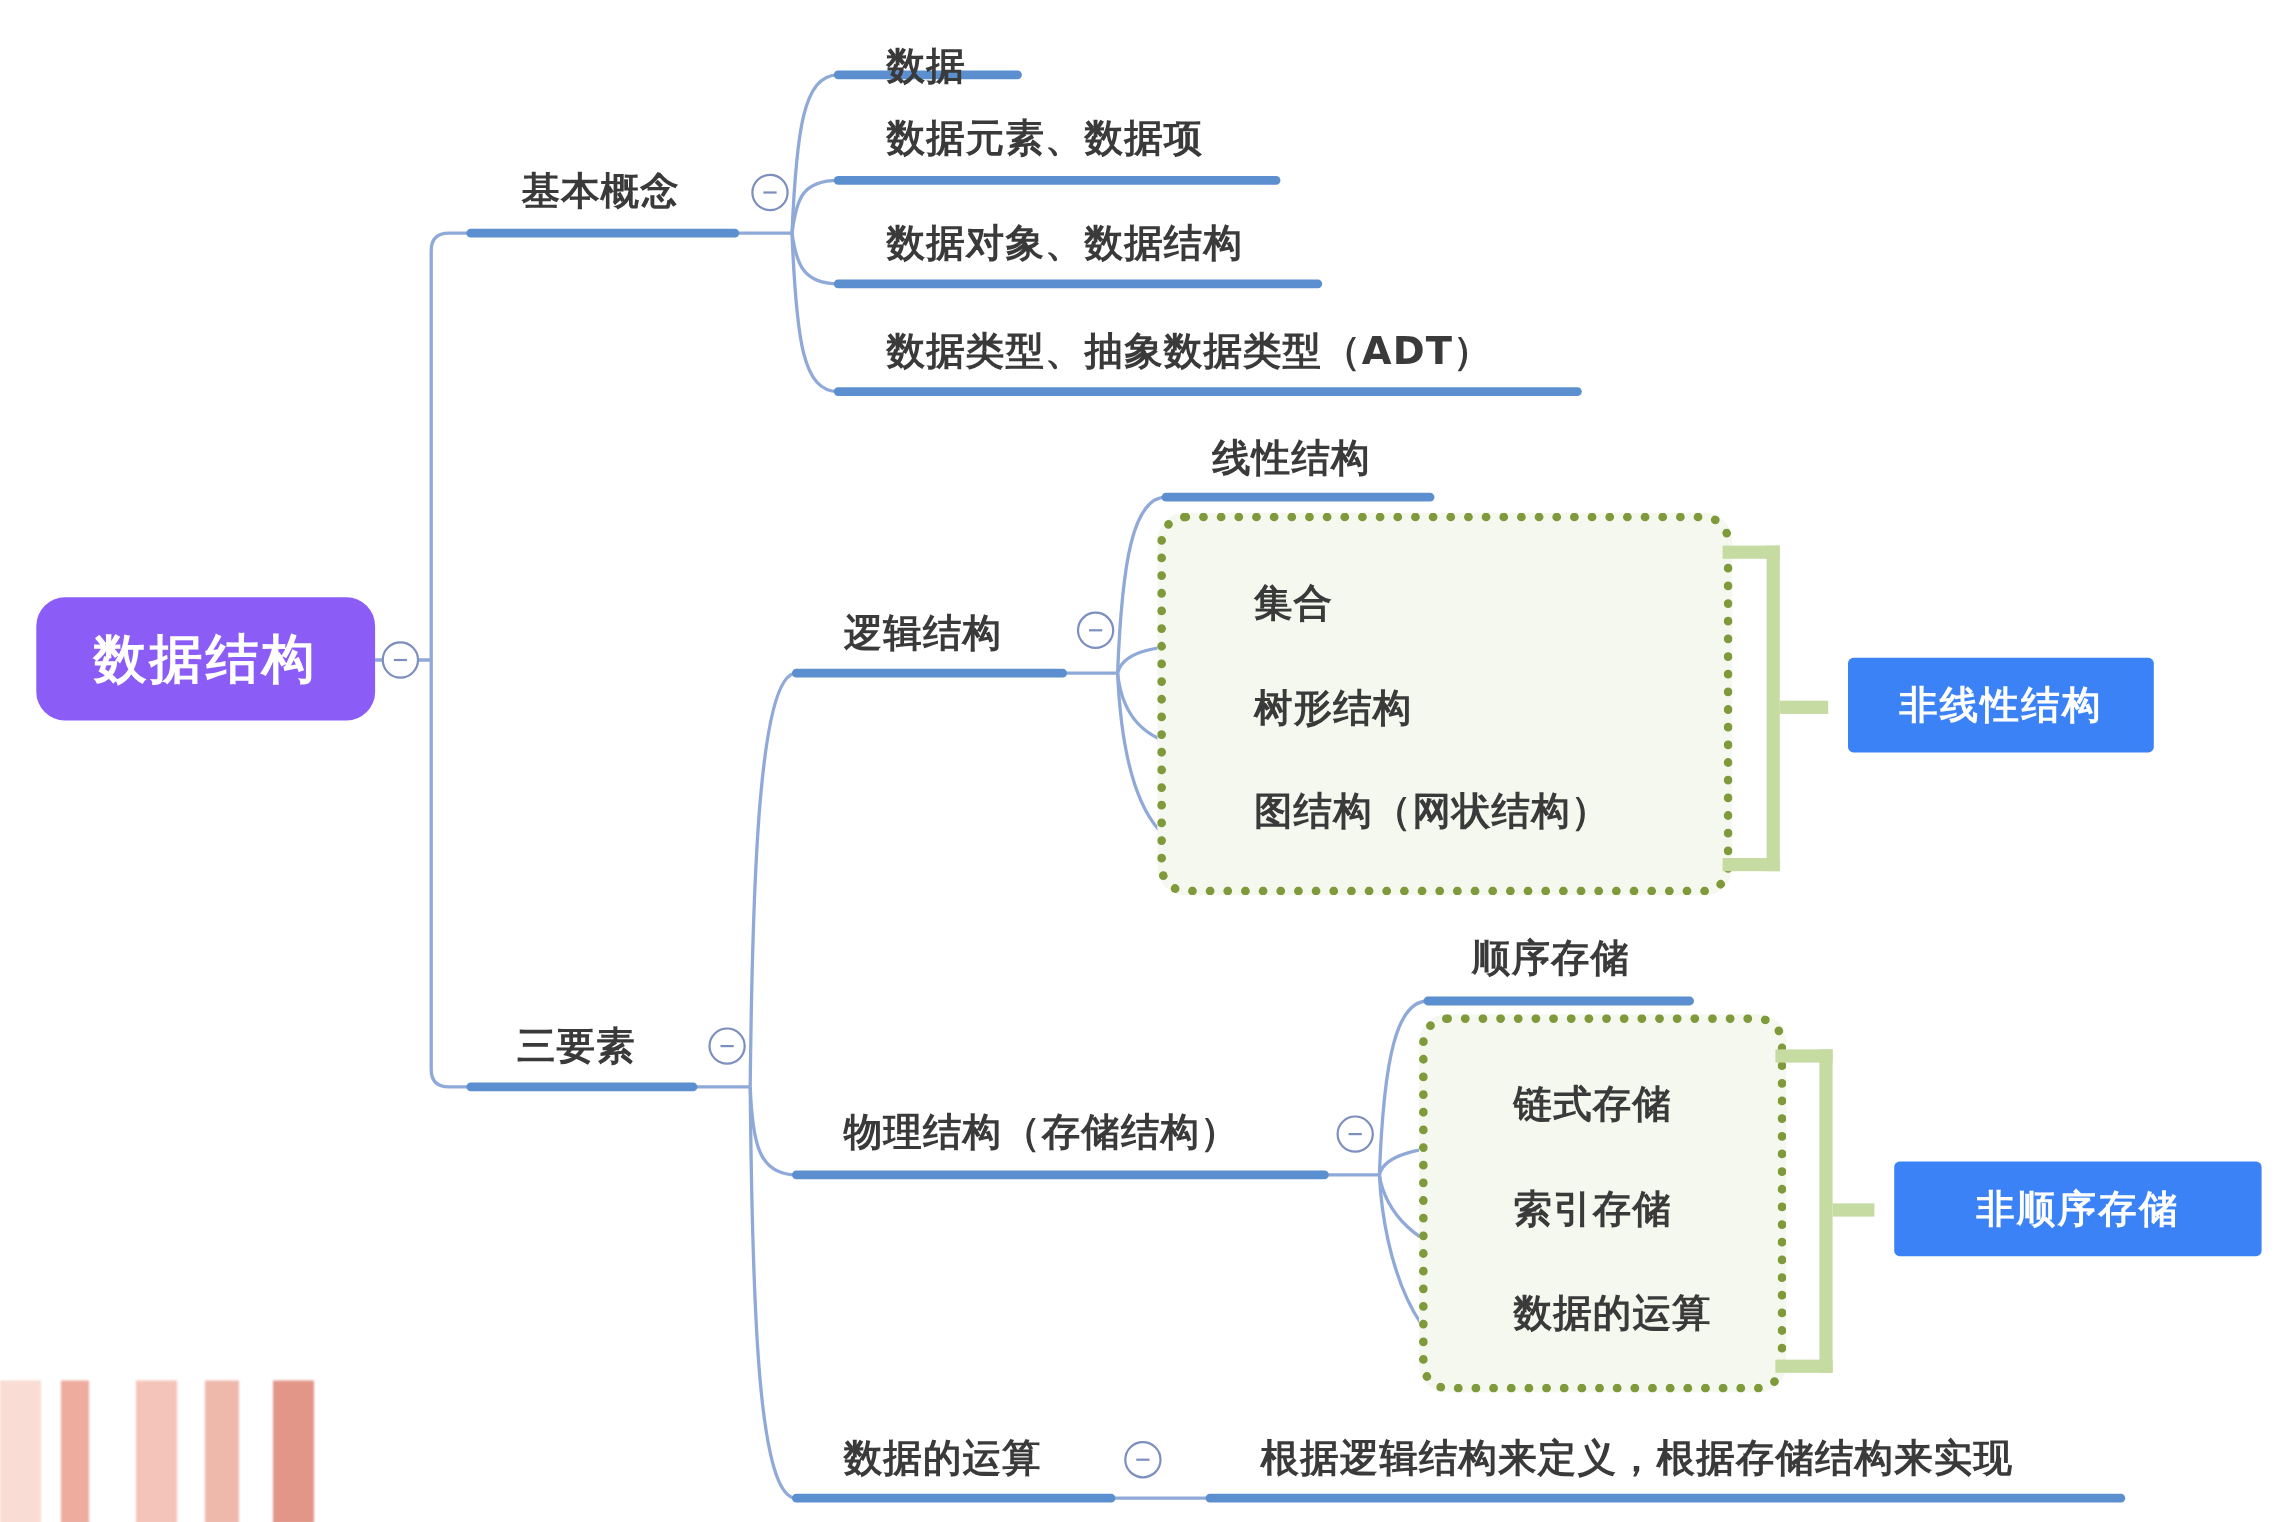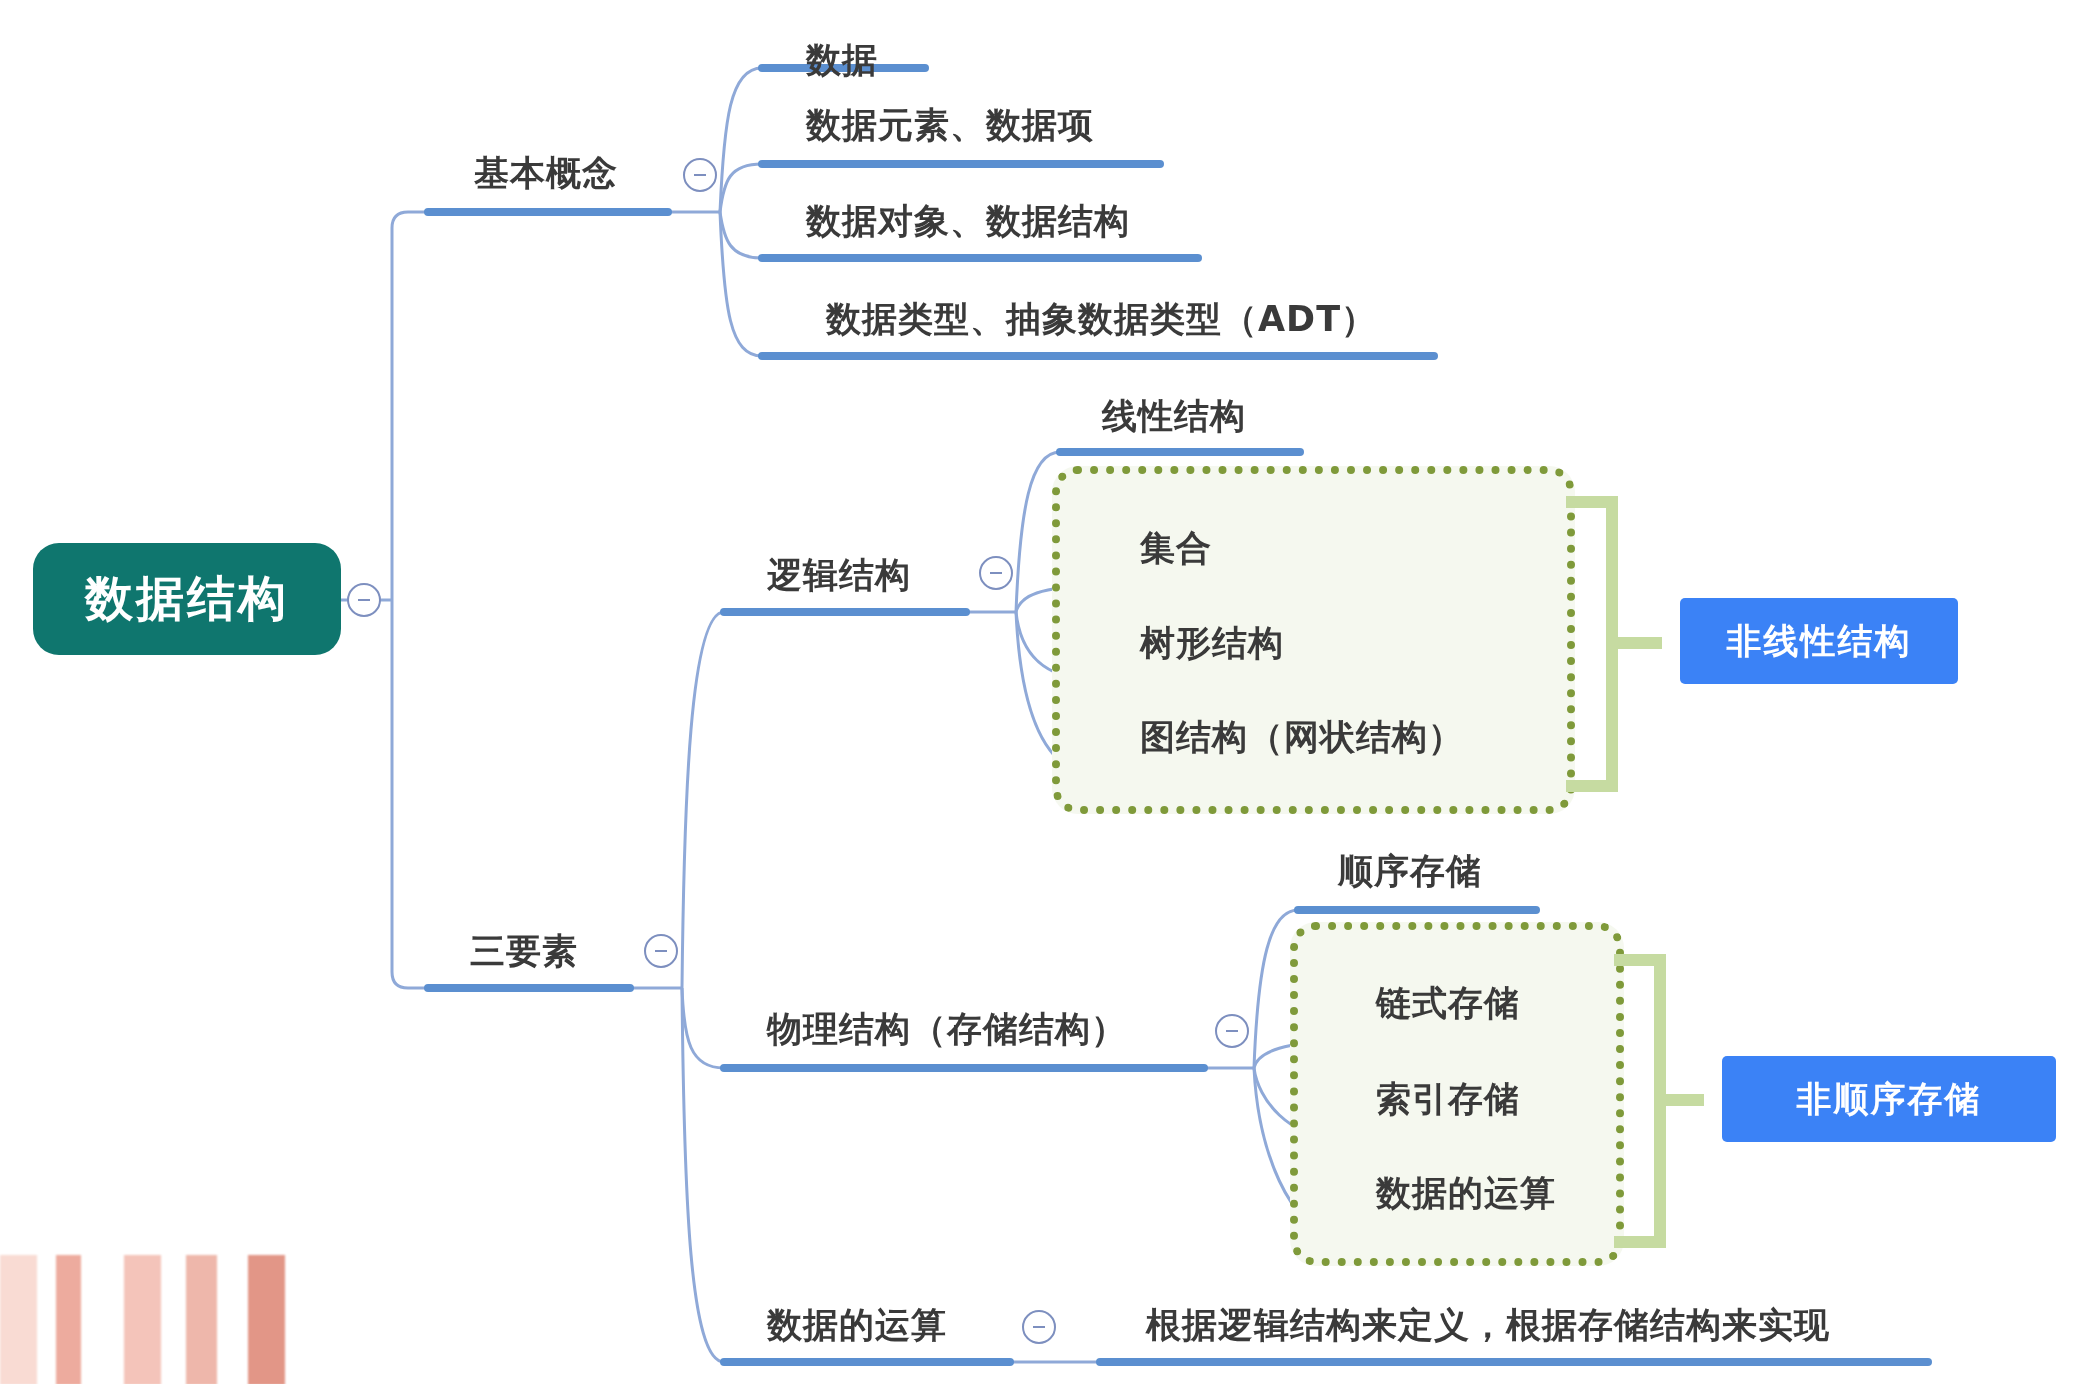--- a/index.html
+++ b/index.html
@@ -1,19 +1,19 @@
 <!DOCTYPE html>
 <html><head>
 <meta charset="utf-8">
 <style>
   html,body{margin:0;padding:0;background:#fff;}
   body{width:2074px;height:1384px;position:relative;overflow:hidden;font-family:"DejaVu Sans","Liberation Sans",sans-serif;}
   #edges{position:absolute;left:0;top:0;width:2074px;height:1384px;}
   .lbl{position:absolute;font-size:35px;color:#3a3a3a;font-weight:bold;white-space:nowrap;letter-spacing:1px;}
-  .root{position:absolute;left:33px;top:543px;width:308px;height:112px;background:#0f766e;border-radius:26px;color:#fff;font-size:48px;font-weight:bold;display:flex;align-items:center;justify-content:center;letter-spacing:3px;}
+  .root{position:absolute;left:33px;top:543px;width:308px;height:112px;background:#8b5cf6;border-radius:26px;color:#fff;font-size:48px;font-weight:bold;display:flex;align-items:center;justify-content:center;letter-spacing:3px;}
   .collapse{position:absolute;width:34px;height:34px;border:2px solid #7d8fbf;border-radius:50%;background:#fff;box-sizing:border-box;}
   .collapse::after{content:"";position:absolute;left:9px;top:14px;width:12px;height:2px;background:#7d8fbf;}
   .group{position:absolute;border:8px dotted #7f9a3a;border-radius:26px;background:#f5f8ef;box-sizing:border-box;}
   .bracket{position:absolute;border:12px solid #c6dba1;border-left:none;box-sizing:border-box;}
   .bracket-stub{position:absolute;height:12px;background:#c6dba1;}
   .summary{position:absolute;background:#3b82f6;border-radius:5px;color:#fff;font-size:35px;font-weight:bold;display:flex;align-items:center;justify-content:center;letter-spacing:2px;}
   .pix{position:absolute;left:0;top:1255px;width:310px;height:130px;
        background:
         linear-gradient(90deg,#f7d0c5 0 12%,#fff 12% 18%,#e8907e 18% 26%,#fff 26% 40%,#f1b1a3 40% 52%,#fff 52% 60%,#e9a08f 60% 70%,#fff 70% 80%,#d9735f 80% 92%,#fff 92%);
        opacity:.75;filter:blur(1px);}
@@ -80,21 +80,21 @@
 <div class="root">
     <span>数据结构</span>
   </div>
 <div class="collapse" style="left:347px;top:583px;"></div>
 
 <div class="lbl" style="left:474px;top:150px;">基本概念</div>
 <div class="collapse" style="left:683px;top:158px;"></div>
 <div class="lbl" style="left:806px;top:8px;margin-top:29px;">数据</div>
 <div class="lbl" style="left:806px;top:102px;">数据元素、数据项</div>
 <div class="lbl" style="left:806px;top:198px;">数据对象、数据结构</div>
-<div class="lbl" style="left:826px;top:296px;text-align:center;">数据类型、抽象数据类型（ADT）</div>
+<div class="lbl" style="left:806px;top:296px;text-align:center;">数据类型、抽象数据类型（ADT）</div>
 
 <div class="lbl" style="left:470px;top:928px;">三要素</div>
 <div class="collapse" style="left:644px;top:934px;"></div>
 
 <div class="lbl" style="left:767px;top:552px;">逻辑结构</div>
 <div class="collapse" style="left:979px;top:556px;"></div>
 <div class="lbl" style="left:1102px;top:393px;">线性结构</div>
 <div class="group" style="left:1052px;top:466px;width:523px;height:348px;"></div>
 <div class="lbl" style="left:1140px;top:525px;">集合</div>
 <div class="lbl" style="left:1140px;top:620px;">树形结构</div>

